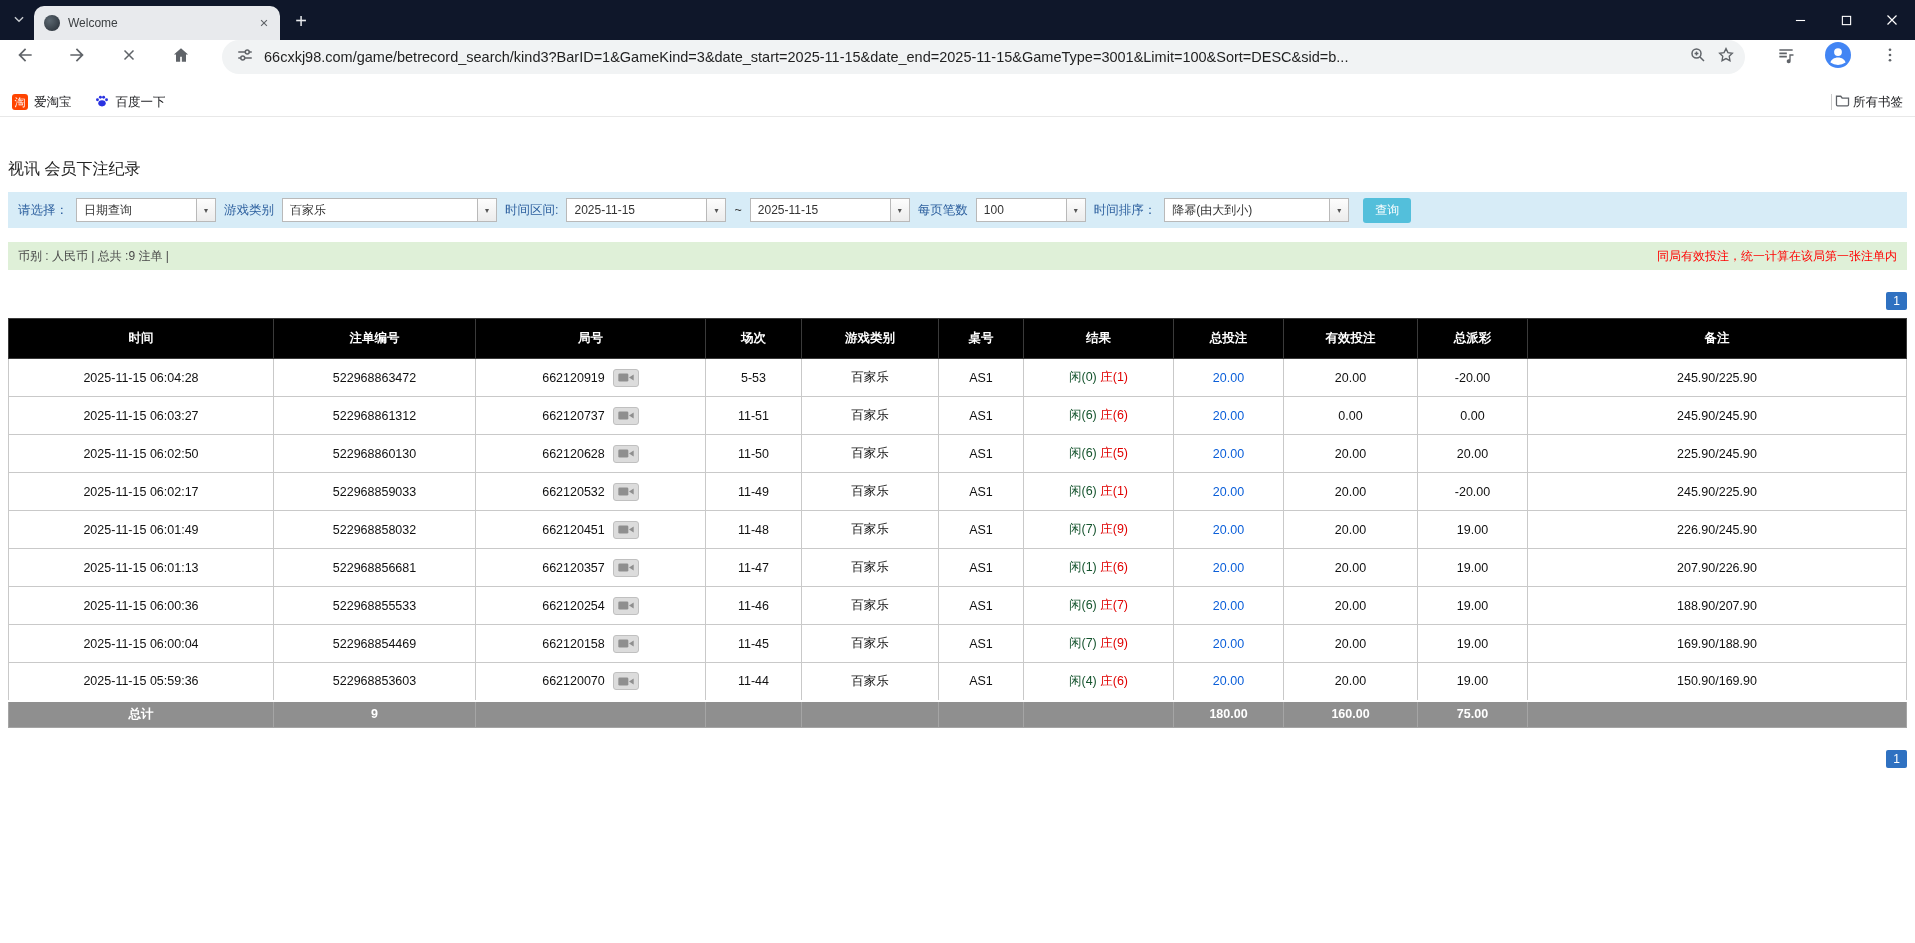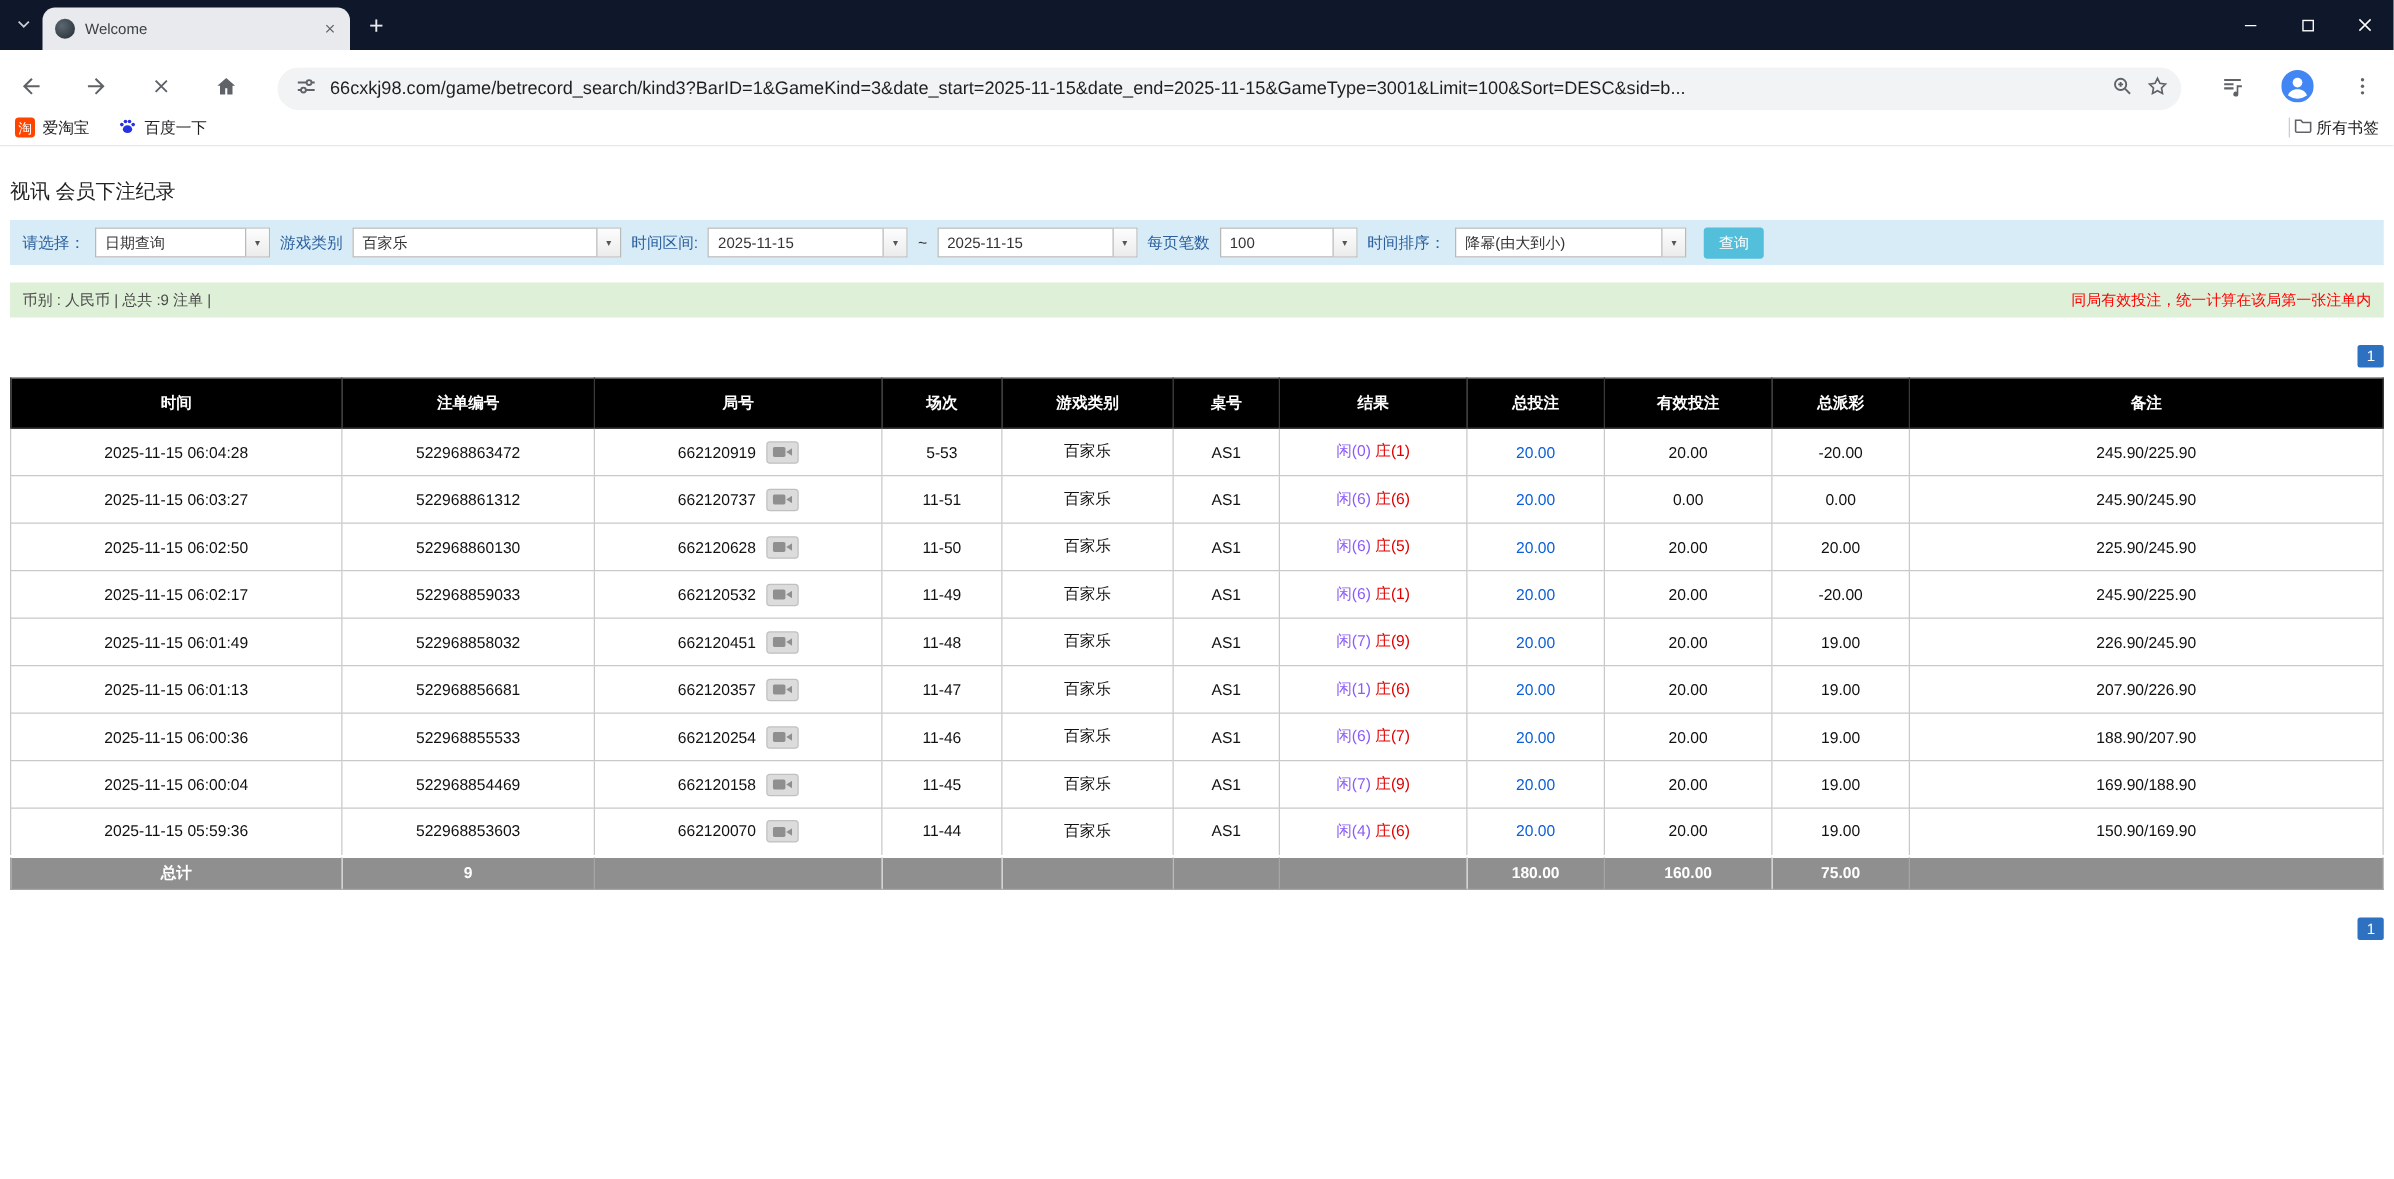--- a/index.html
+++ b/index.html
@@ -33,21 +33,21 @@
   .favicon.globe { background: radial-gradient(circle at 35% 35%, #5b6770, #242b33); }
   .favicon.site { background: radial-gradient(circle at 40% 35%, #6fb1e8, #1f5fa8); }
   .newtab-btn {
     width: 28px; height: 28px; margin: 0 4px 4px 6px; color: #e8eaed;
     font-size: 20px; line-height: 26px; text-align: center;
   }
   .win-controls { margin-left: auto; display: flex; height: 40px; }
   .win-btn { width: 46px; height: 40px; display: flex; align-items: center; justify-content: center; }
 
   .toolbar {
-    height: 48px; background: #fff; display: flex; align-items: flex-end;
+    height: 48px; background: #fff; display: flex; align-items: flex-start;
     padding: 0 8px; gap: 18px;
   }
   .nav-btn {
     width: 34px; height: 34px; border-radius: 50%; flex: none;
     display: flex; align-items: center; justify-content: center;
   }
   .omnibox {
     flex: 1; min-width: 0; height: 34px; background: #f1f3f4;
     border-radius: 17px; display: flex; align-items: center;
     margin: 0 6px; padding: 0 10px 0 14px; gap: 10px;
@@ -66,21 +66,21 @@
   .bm { display: flex; align-items: center; gap: 6px; }
   .bm-icon-taobao {
     width: 16px; height: 16px; background: #ff4400; border-radius: 3px;
     color: #fff; font-size: 11px; display: flex; align-items: center; justify-content: center;
   }
   .bm-right { margin-left: auto; display: flex; align-items: center; gap: 2px; }
   .vsep { width: 1px; height: 16px; background: #ccc; }
 
   
   .content { padding: 0 8px; }
-  .page-title { font-size: 16px; font-weight: 500; color: #222; margin: 26px 0 12px 0; }
+  .page-title { font-size: 16px; font-weight: 500; color: #222; margin: 42px 0 12px 0; }
 
   .filter-bar {
     background: #d7ecf7; height: 36px; display: flex; align-items: center;
     padding: 0 10px; gap: 8px; font-size: 12.5px;
   }
   .flabel { color: #2c5f9e; flex: none; }
   .tilde { color: #333; }
   .combo { display: flex; height: 24px; background: #fff; border: 1px solid #b9b9b9; flex: none; }
   .combo-value { flex: 1; display: flex; align-items: center; padding: 0 7px; font-size: 12px; color: #333; white-space: nowrap; overflow: hidden; }
   .combo-arrow {
@@ -117,21 +117,21 @@
     border: 1px solid #3a3a3a; padding: 0 2px;
   }
   table.bet td {
     background: #fff; border: 1px solid #c9c9c9; height: 38px;
     text-align: center; color: #111; padding: 0 4px; overflow: hidden;
   }
   tr.frow td { background: #8f8f8f; color: #fff; height: 27px; font-weight: bold; border: 1px solid #a5a5a5; }
   tr.frow.total td { border-top: 2px solid #fff; }
 
   .blue-link { color: #0b5fd9; cursor: pointer; }
-  .res-player { color: #8b5cf6; }
+  .res-player { color: #14532d; }
   .res-banker { color: #e00000; }
   td.neg { color: #ff0000; }
   .round-cell { display: flex; align-items: center; justify-content: center; gap: 8px; }
   .video-btn {
     display: inline-flex; align-items: center; justify-content: center;
     width: 26px; height: 18px; background: #dcdcdc; border: 1px solid #c0c0c0; border-radius: 3px;
   }
 </style>
 </head>
 <body>

